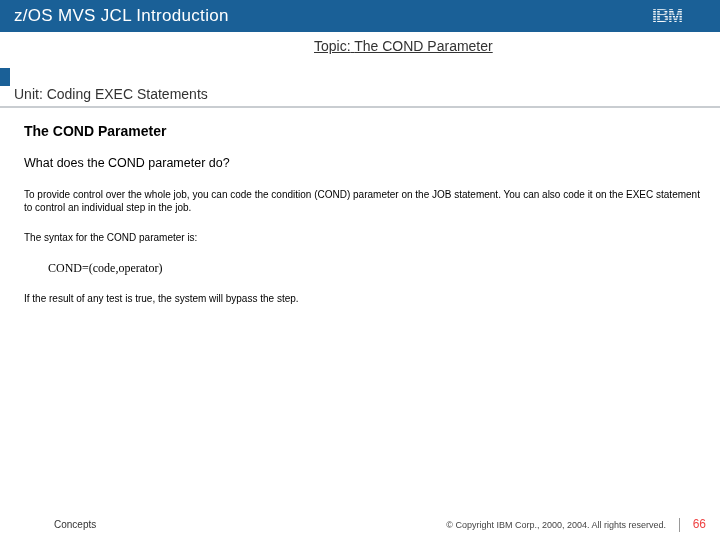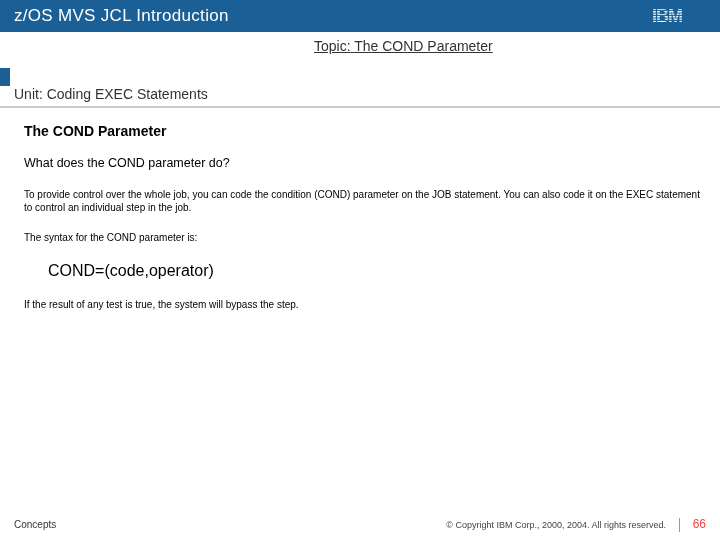--- a/index.html
+++ b/index.html
@@ -8,22 +8,22 @@
   .titlebar { background: #1a6097; color: #fff; padding: 6px 14px; font-size: 17px; font-weight: 400; letter-spacing: 0.3px; display: flex; align-items: center; justify-content: space-between; }
   .ibm-logo { display: flex; align-items: center; gap: 4px; font-weight: 700; font-family: "Arial Black", Arial, sans-serif; letter-spacing: 1px; font-size: 15px; color: #fff; }
   .meta-row { display: flex; border-bottom: 2px solid #c9cdd1; padding: 6px 14px 4px 14px; font-size: 14px; color: #333; }
   .meta-left { width: 300px; margin-top: 48px; }
   .meta-right { flex: 1; text-decoration: underline; }
   .blue-tab { position: absolute; left: 0; top: 68px; width: 10px; height: 18px; background: #1a6097; }
   .content { padding: 10px 18px 0 24px; font-size: 13px; line-height: 1.35; color: #000; flex: 1; }
   .sect-title { font-weight: 700; font-size: 14px; margin: 4px 0 14px 0; }
   .subq { font-weight: 400; font-size: 12.5px; margin-bottom: 16px; }
   .para { font-size: 10px; margin-bottom: 16px; }
-  .code { font-family: Liberation Sans, sans-serif; font-size: 16px; margin: 0 0 16px 24px; }
-  .footer { display: flex; align-items: center; justify-content: space-between; padding: 6px 14px 8px 14px; font-size: 10px; color: #333; }
+  .code { font-family: Liberation Serif, serif; font-size: 12px; margin: 0 0 16px 24px; }
+  .footer { display: flex; align-items: center; justify-content: space-between; padding: 6px 14px 8px 14px; font-size: 10px; color: #333; margin-left: 40px; }
   .footer .copy { font-size: 9px; color: #444; text-align: center; }
   .footer .pnum { font-size: 12px; color: #ef4444; }
   .footer-sep { display:inline-block; width:1px; height:14px; background:#999; margin:0 10px; vertical-align:middle;}
 </style>
 </head>
 <body>
 
 <div class="page">
 
   <div class="titlebar">

